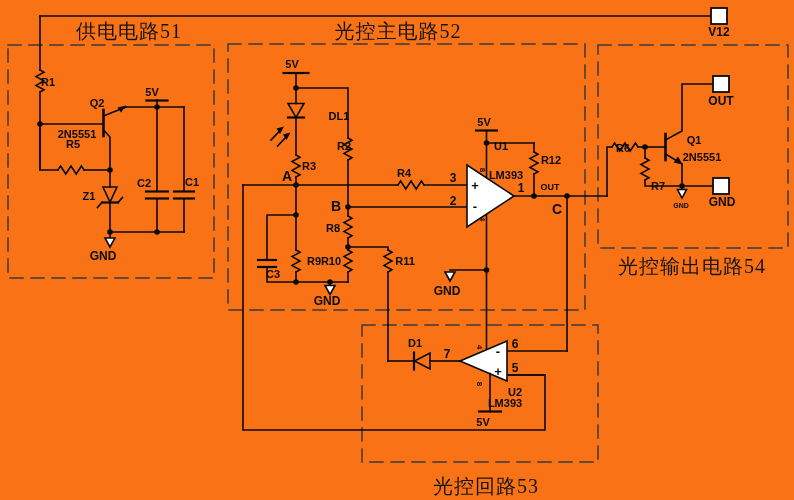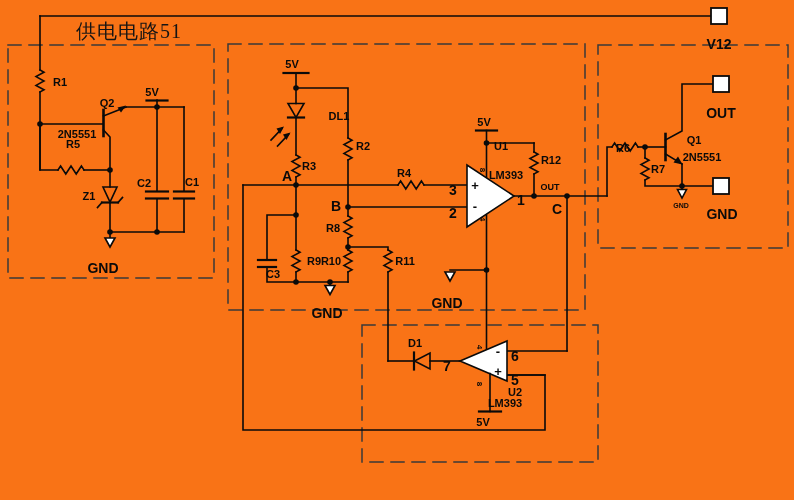--- a/index.html
+++ b/index.html
@@ -3,21 +3,21 @@
 <meta charset="utf-8">
 <style>
   html,body{margin:0;padding:0;background:#fff;}
   #stage{position:relative;width:794px;height:500px;background:#f97316;overflow:hidden;
          font-family:"Liberation Sans",sans-serif;}
   #wires{position:absolute;left:0;top:0;}
   .lbl{position:absolute;font:bold 11px "Liberation Sans",sans-serif;color:#0a0a0a;
        transform:translate(-50%,-50%);white-space:nowrap;z-index:5;}
   .title{font:20px "Liberation Serif","DejaVu Serif",serif;font-weight:500;color:#141414;letter-spacing:1px;}
   .big{font-size:14px;}
-  .pin{font-size:14px;margin-top:12px;}
+  .pin{font-size:12px;}
   .small{font-size:9px;}
   .tiny{font-size:7px;}
   .sign{font-size:13px;}
   .rot{transform:translate(-50%,-50%) rotate(90deg);font-size:8px;}
 </style>
 </head>
 <body>
 
 <div id="stage">
 
@@ -241,34 +241,37 @@
           <circle cx="534" cy="196" r="2.8"></circle>
       <circle cx="567" cy="196" r="2.8"></circle>
           <circle cx="486.5" cy="270" r="2.8"></circle>
       <circle cx="645" cy="147" r="2.8"></circle>
           <circle cx="682" cy="186" r="2.8"></circle>
     </g>
   </g>
 </svg>
 
   <div class="lbl title" style="left:129px;top:31px">供电电路51</div>
-
-  <div class="lbl" style="left:60px;top:82px">R1</div>
-  <div class="lbl" style="left:107px;top:103px">Q2</div>
+  <div class="lbl title" style="left:398px;top:31px">光控主电路52</div>
+  <div class="lbl title" style="left:486px;top:486px">光控回路53</div>
+  <div class="lbl title" style="left:692px;top:266px">光控输出电路54</div>
+
+  <div class="lbl" style="left:48px;top:82px">R1</div>
+  <div class="lbl" style="left:97px;top:103px">Q2</div>
   <div class="lbl" style="left:77px;top:134px">2N5551</div>
   <div class="lbl" style="left:73px;top:144px">R5</div>
   <div class="lbl" style="left:89px;top:196px">Z1</div>
   <div class="lbl" style="left:144px;top:183px">C2</div>
   <div class="lbl" style="left:192px;top:182px">C1</div>
   <div class="lbl pin" style="left:103px;top:256px">GND</div>
   <div class="lbl" style="left:152px;top:92px">5V</div>
 
   <div class="lbl" style="left:292px;top:64px">5V</div>
   <div class="lbl" style="left:339px;top:116px">DL1</div>
-  <div class="lbl" style="left:363px;top:146px">R2</div>
+  <div class="lbl" style="left:344px;top:146px">R2</div>
   <div class="lbl" style="left:309px;top:166px">R3</div>
   <div class="lbl big" style="left:287px;top:176px">A</div>
   <div class="lbl big" style="left:336px;top:206px">B</div>
   <div class="lbl" style="left:404px;top:173px">R4</div>
   <div class="lbl" style="left:333px;top:228px">R8</div>
   <div class="lbl" style="left:314px;top:261px">R9</div>
   <div class="lbl" style="left:331px;top:261px">R10</div>
   <div class="lbl" style="left:405px;top:261px">R11</div>
   <div class="lbl" style="left:273px;top:274px">C3</div>
   <div class="lbl pin" style="left:327px;top:301px">GND</div>
@@ -293,21 +296,21 @@
   <div class="lbl pin" style="left:515px;top:368px">5</div>
   <div class="lbl sign" style="left:498px;top:351px">-</div>
   <div class="lbl sign" style="left:498px;top:371px">+</div>
   <div class="lbl rot" style="left:479px;top:347px">4</div>
   <div class="lbl rot" style="left:479px;top:384px">8</div>
   <div class="lbl" style="left:515px;top:392px">U2</div>
   <div class="lbl" style="left:505px;top:403px">LM393</div>
   <div class="lbl" style="left:483px;top:422px">5V</div>
 
   <div class="lbl" style="left:623px;top:148px">R6</div>
-  <div class="lbl" style="left:658px;top:169px">R7</div>
+  <div class="lbl" style="left:658px;top:186px">R7</div>
   <div class="lbl" style="left:694px;top:140px">Q1</div>
   <div class="lbl" style="left:702px;top:157px">2N5551</div>
   <div class="lbl pin" style="left:721px;top:101px">OUT</div>
   <div class="lbl pin" style="left:722px;top:202px">GND</div>
   <div class="lbl tiny" style="left:681px;top:205px">GND</div>
 
   <div class="lbl pin" style="left:719px;top:32px">V12</div>
 
 </div>
 

